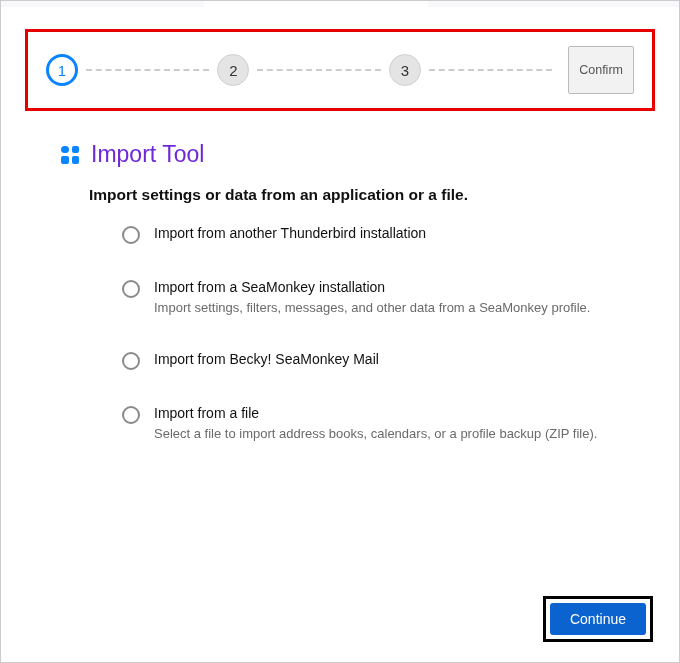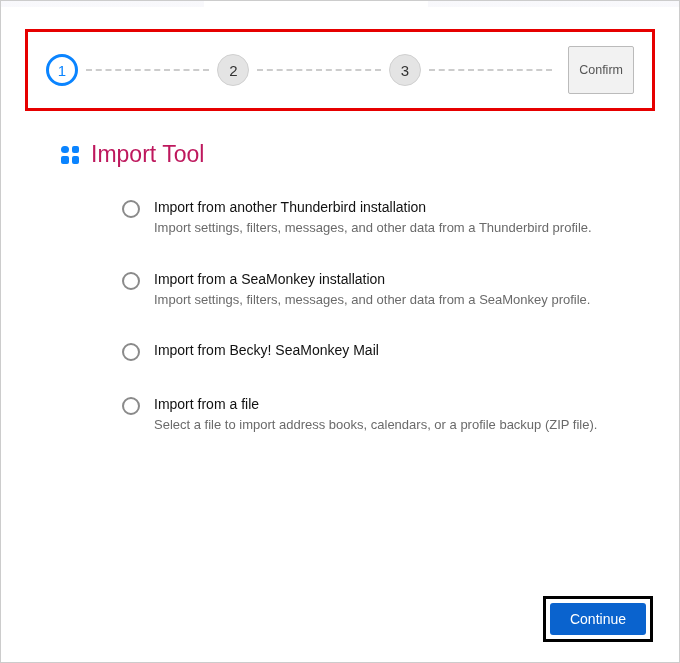--- a/index.html
+++ b/index.html
@@ -73,21 +73,21 @@
     gap: 3px;
   }
   .tool-icon > div {
     background: #0a84ff;
     border-radius: 2px;
   }
   .tool-icon > div:first-child { border-radius: 50%; }
   .tool-title {
     font-size: 23px;
     font-weight: 300;
-    color: #be185d;
+    color: #6d28d9;
   }
   .subtitle {
     font-size: 15.5px;
     font-weight: 600;
     color: #111;
     margin-left: 28px;
     margin-bottom: 8px;
   }
   .description {
     font-size: 13.5px;
@@ -173,28 +173,28 @@
 <div class="content">
   <div class="tool-header">
     <div class="tool-icon">
       <div></div>
         <div></div>
         <div></div>
         <div></div>
     </div>
     <div class="tool-title">Import Tool</div>
   </div>
+  <div class="subtitle">Import settings or data from an application or a file.</div>
 
   <div class="options">
 
     <div class="option">
       <div class="radio"></div>
       <div class="opt-text">
         <div class="opt-title">Import from another Thunderbird installation</div>
-        <div class="opt-desc">Import settings, filters, messages, and other data from a Thunderbird profile.</div>
       </div>
     </div>
 
     <div class="option">
       <div class="radio"></div>
       <div class="opt-text">
         <div class="opt-title">Import from a SeaMonkey installation</div>
         <div class="opt-desc">Import settings, filters, messages, and other data from a SeaMonkey profile.</div>
       </div>
     </div>

